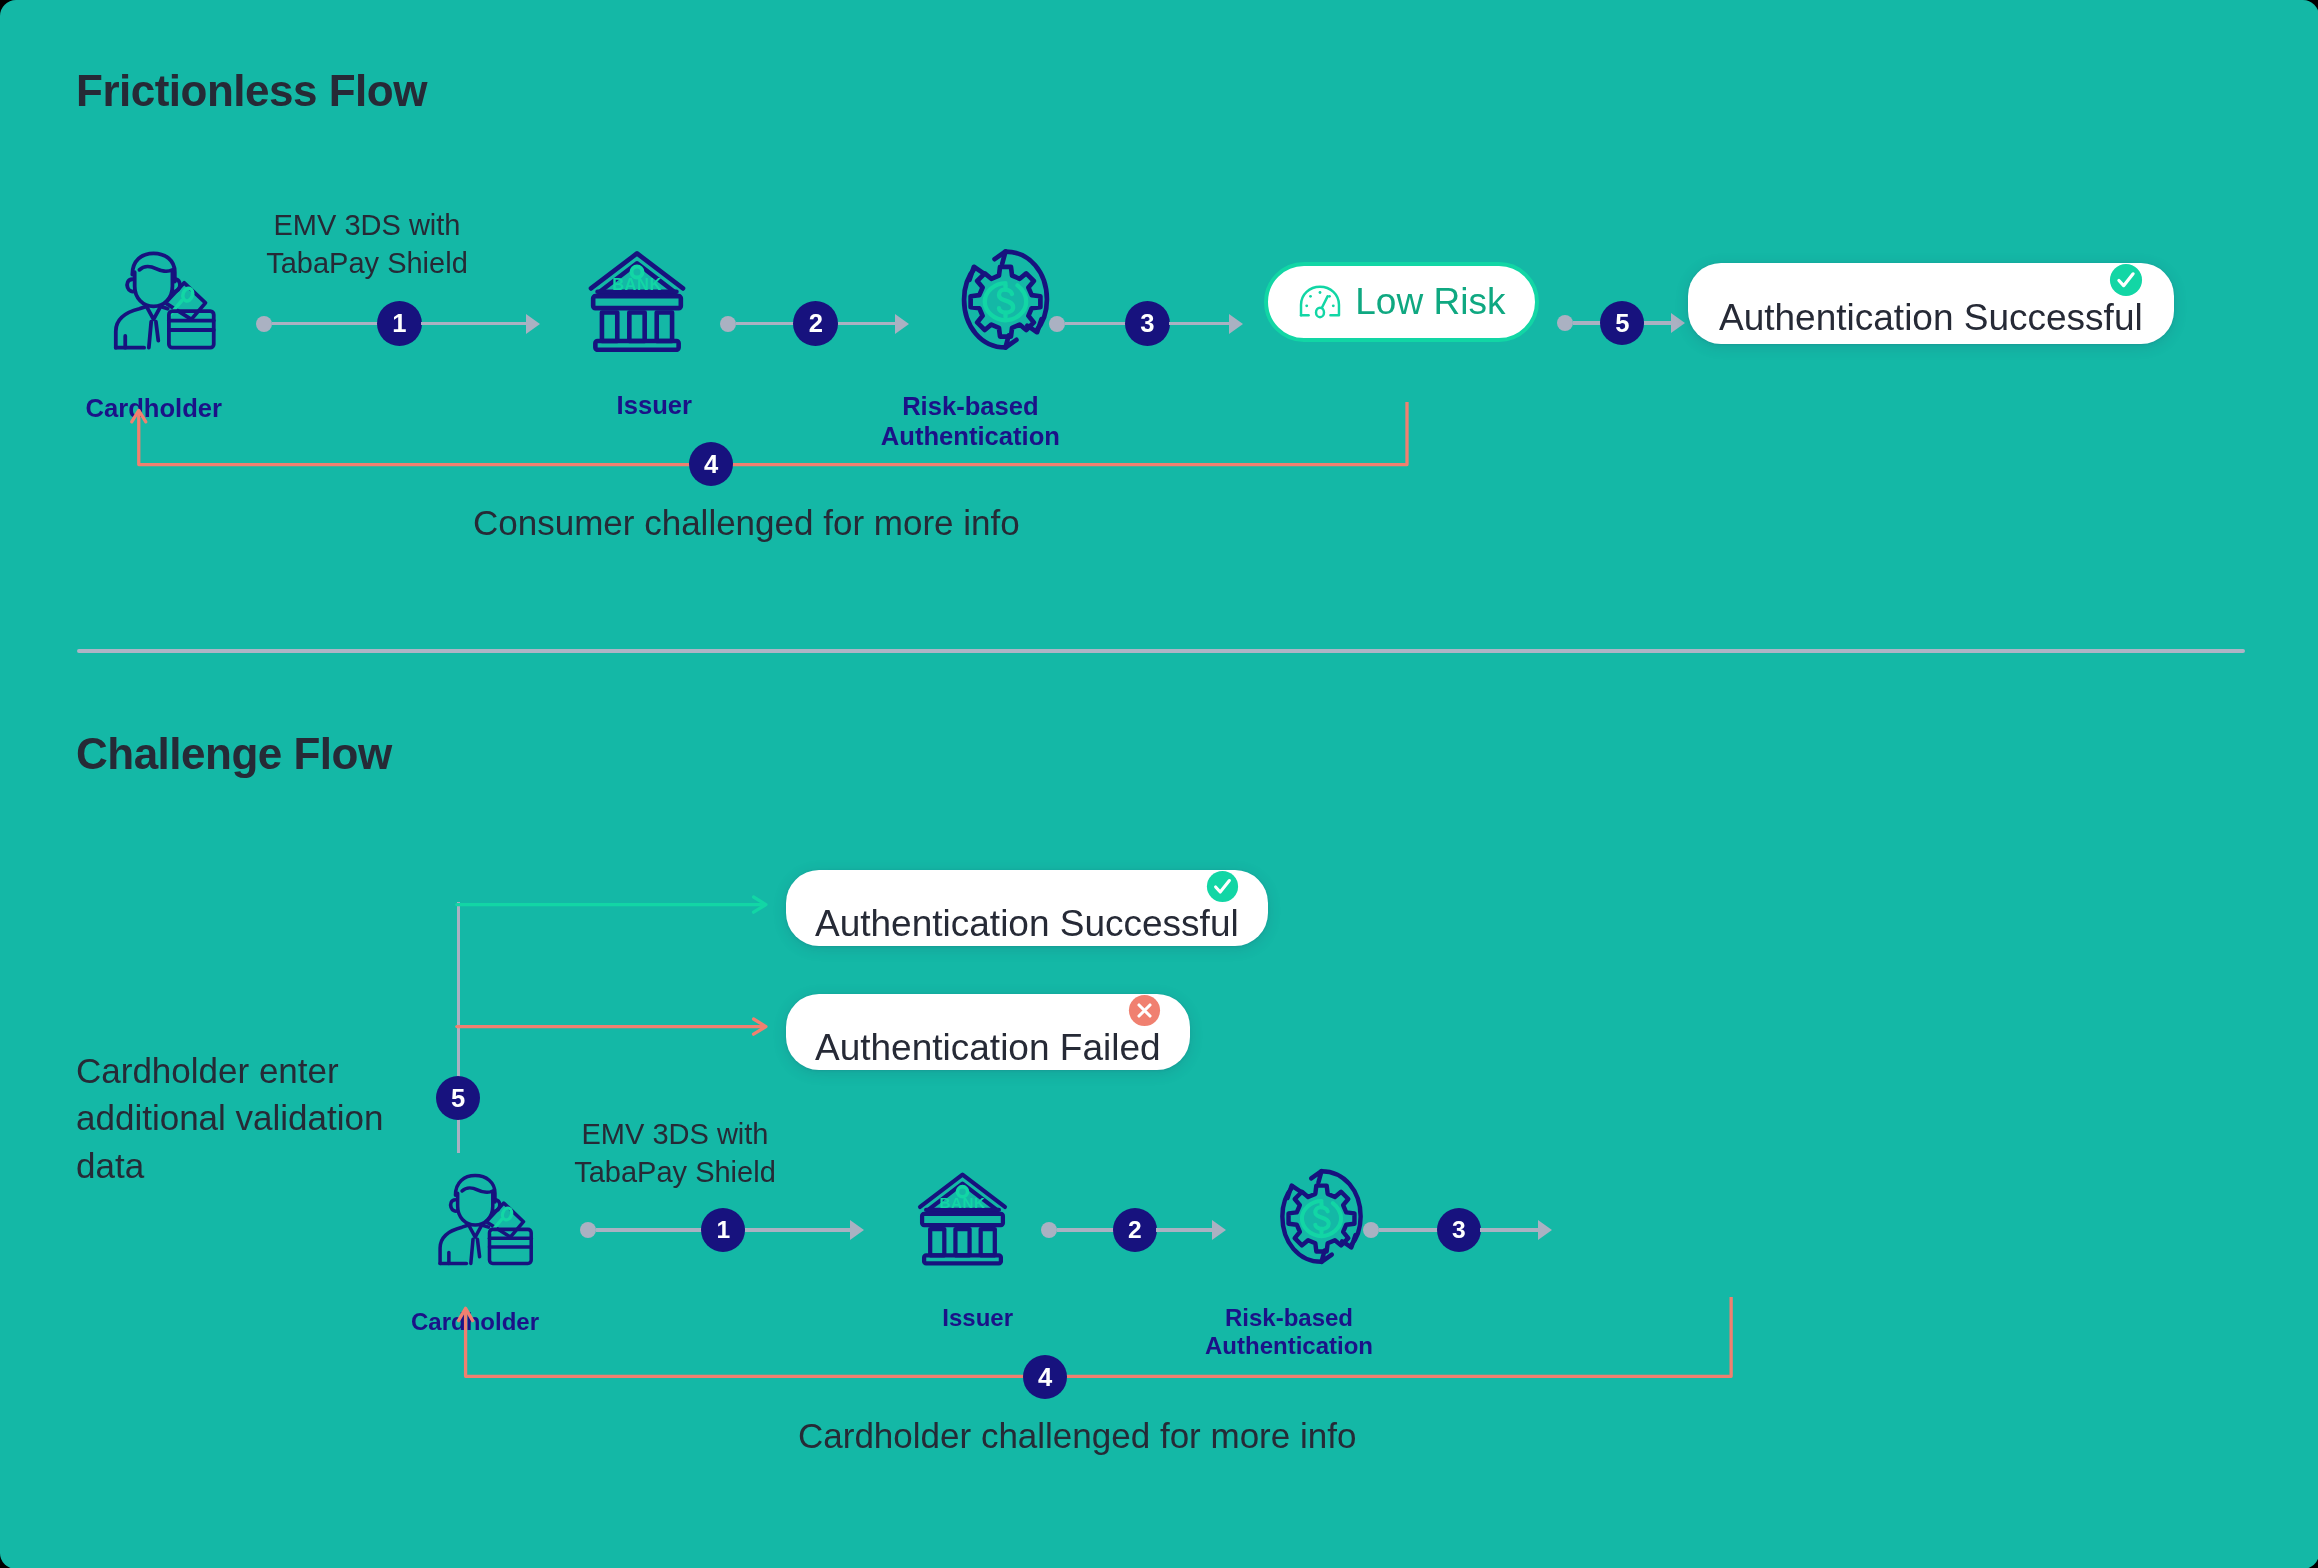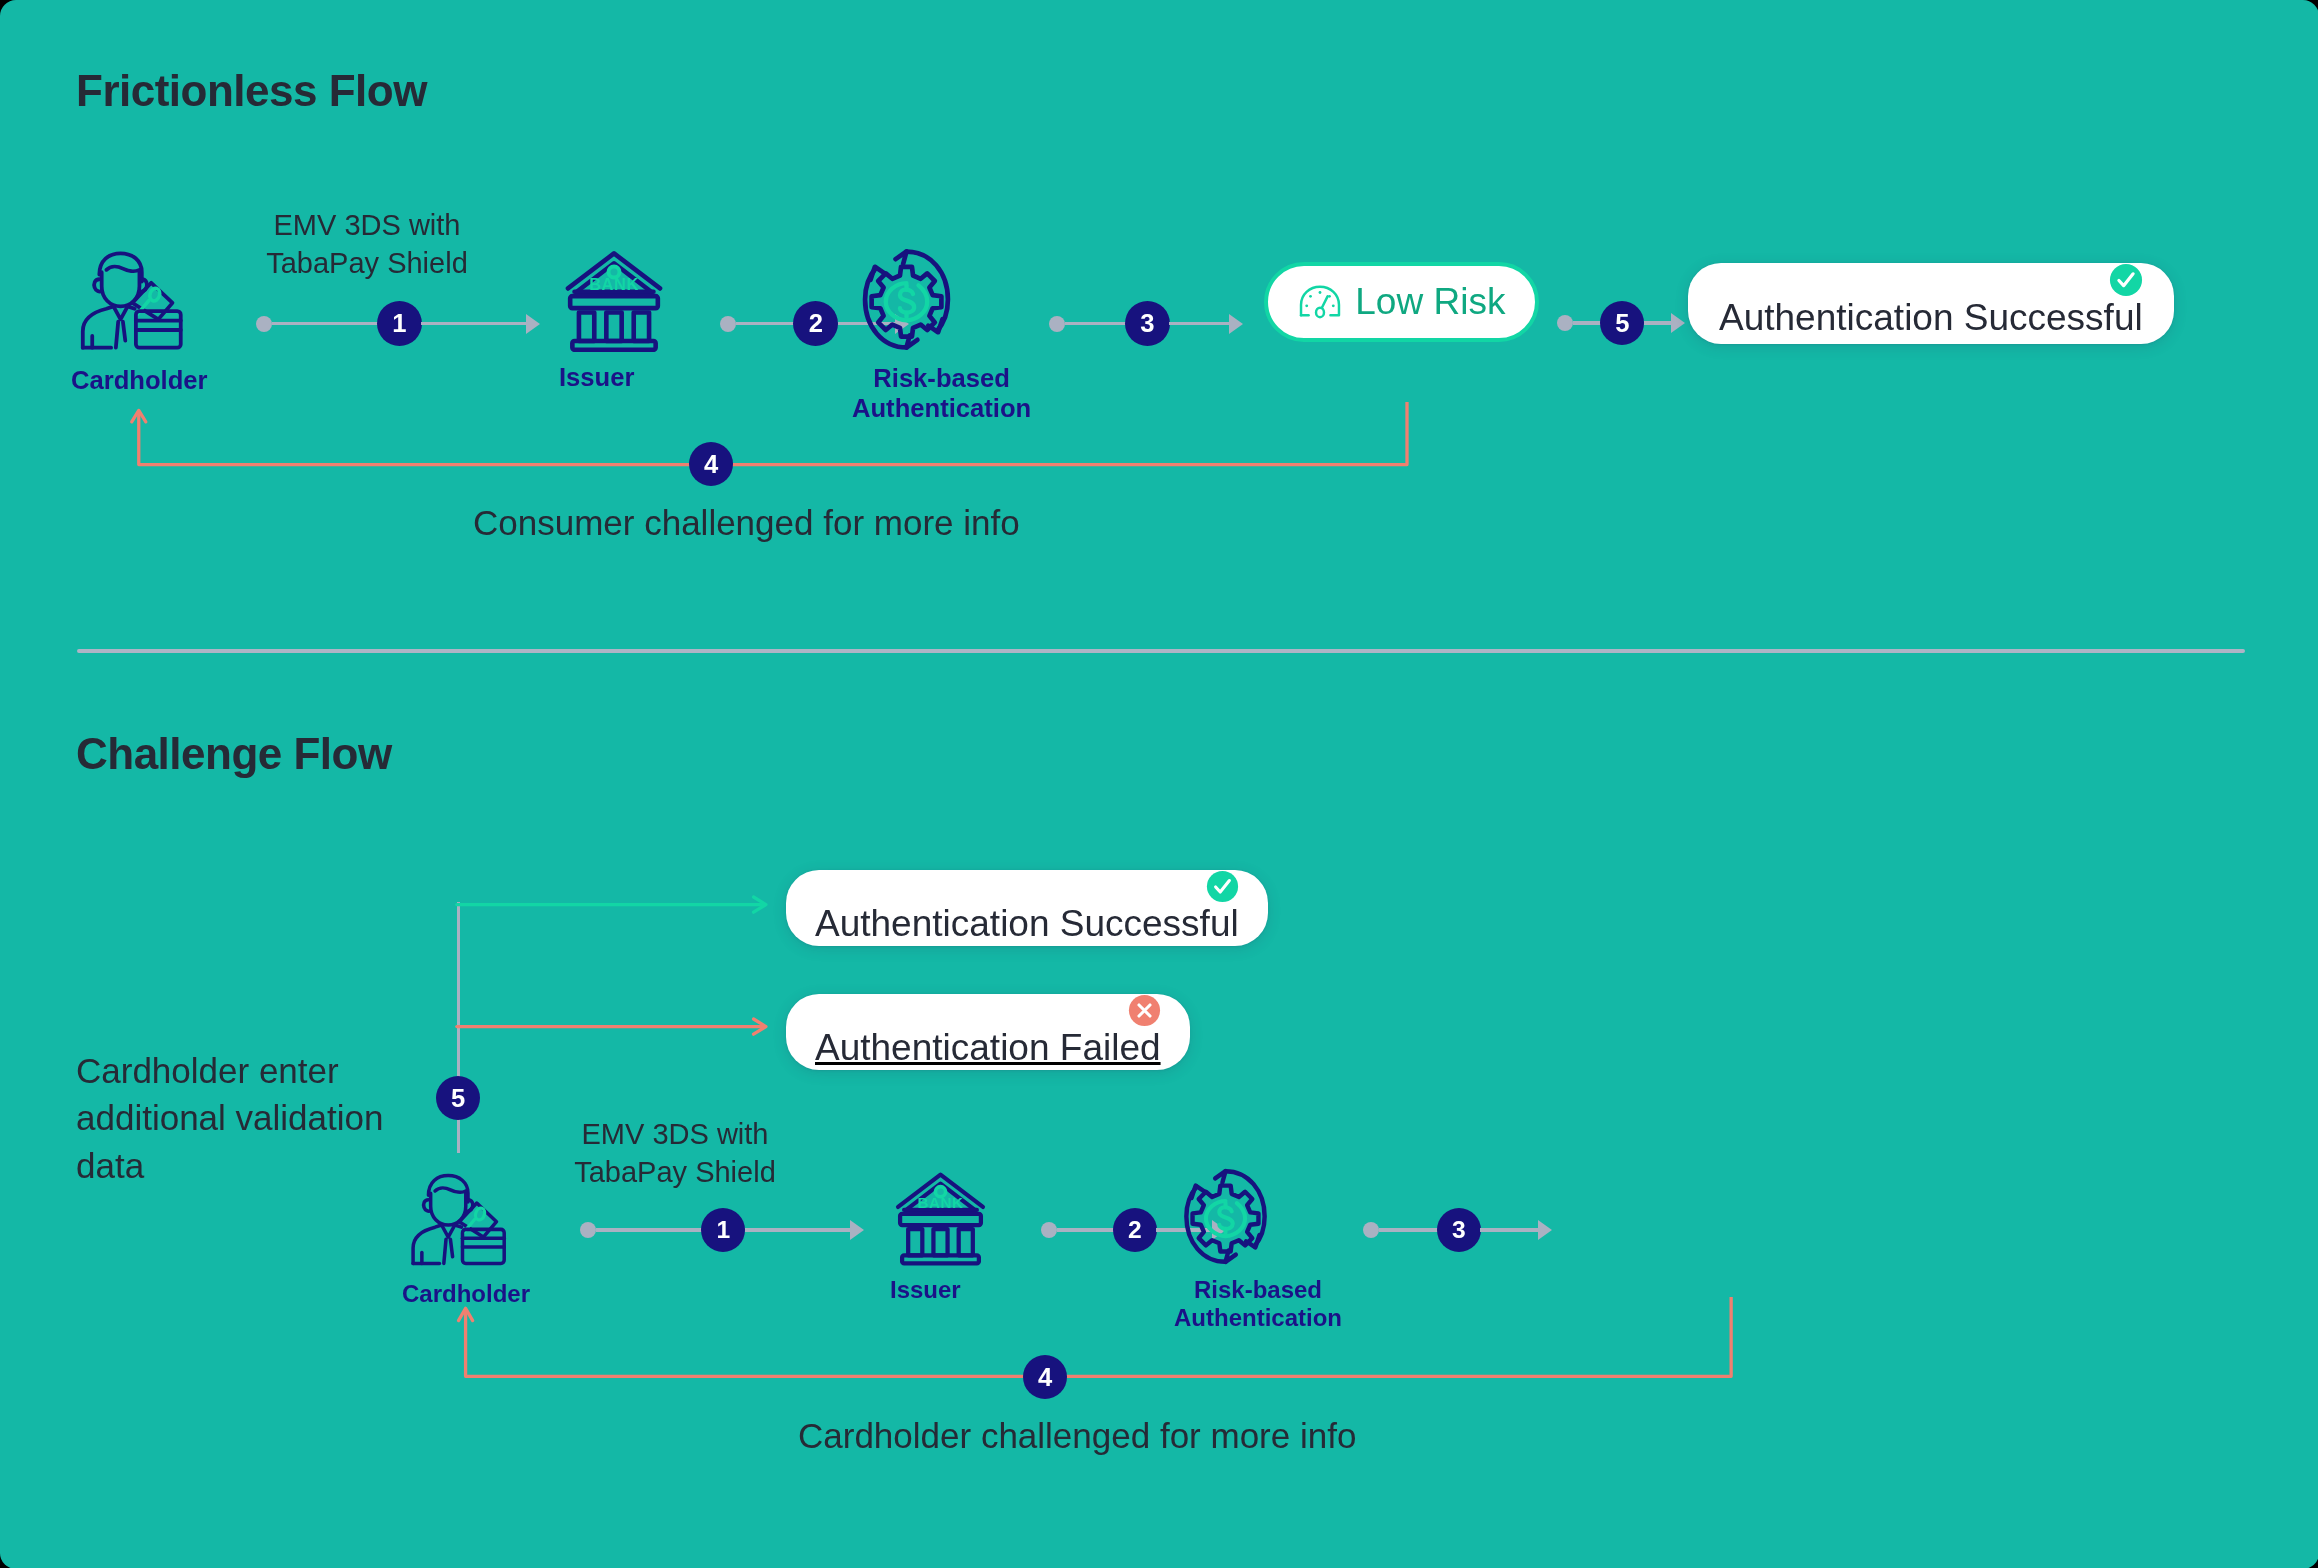--- a/index.html
+++ b/index.html
@@ -11,21 +11,21 @@
     border-radius:16px;
     overflow:hidden;
     box-sizing:border-box;
   }
   .abs{position:absolute;}
   .sec-title{
     font-size:44px;font-weight:bold;color:#262a36;letter-spacing:-0.5px;white-space:nowrap;
   }
   .divider{height:3.8px;background:#aeb4c6;border-radius:1.9px;}
   
-  .node{display:flex;flex-direction:column;align-items:flex-start;}
+  .node{display:flex;flex-direction:column;align-items:flex-end;gap:28px;}
   .node-label{
     color:#1B1287;font-weight:bold;text-align:center;line-height:1.18;white-space:pre-line;
   }
   .conn{display:flex;align-items:center;}
   .conn .dot{width:16px;height:16px;border-radius:50%;background:#aab1c2;flex:none;}
   .conn .line{height:3.3px;background:#aab1c2;flex:1 1 auto;}
   .conn .arrow{
     width:0;height:0;flex:none;
     border-top:10.4px solid transparent;border-bottom:10.4px solid transparent;
     border-left:14px solid #aab1c2;
@@ -228,21 +228,21 @@
   </svg>
 
   <div class="abs chip" style="left:786px;top:870px;height:76px;padding:0 29px;">
     <svg width="33" height="33" viewBox="0 0 36 36">
       <circle cx="18" cy="18" r="17" fill="#12D6A5"></circle>
       <path d="M10.5 18.5 L15.5 24 L25.5 11.5" fill="none" stroke="#fff" stroke-width="3.4" stroke-linecap="round" stroke-linejoin="round"></path>
     </svg>
     <span class="chip-txt">Authentication Successful</span>
   </div>
 
-  <div class="abs chip" style="left:786px;top:994px;height:76px;padding:0 29px;text-decoration:underline;">
+  <div class="abs chip" style="left:786px;top:994px;height:76px;padding:0 29px;">
     <svg width="33" height="33" viewBox="0 0 36 36">
       <circle cx="18" cy="18" r="17" fill="#F08070"></circle>
       <path d="M12 12 L24 24 M24 12 L12 24" fill="none" stroke="#fff" stroke-width="3.4" stroke-linecap="round"></path>
     </svg>
     <span class="chip-txt">Authentication Failed</span>
   </div>
 
   <div class="abs cap" style="left:76px;top:1047px;width:360px;text-align:left;">Cardholder enter
 additional validation data</div>
   <div class="abs badge" style="left:436px;top:1076px;width:44px;height:44px;font-size:25.6px;">5</div>

